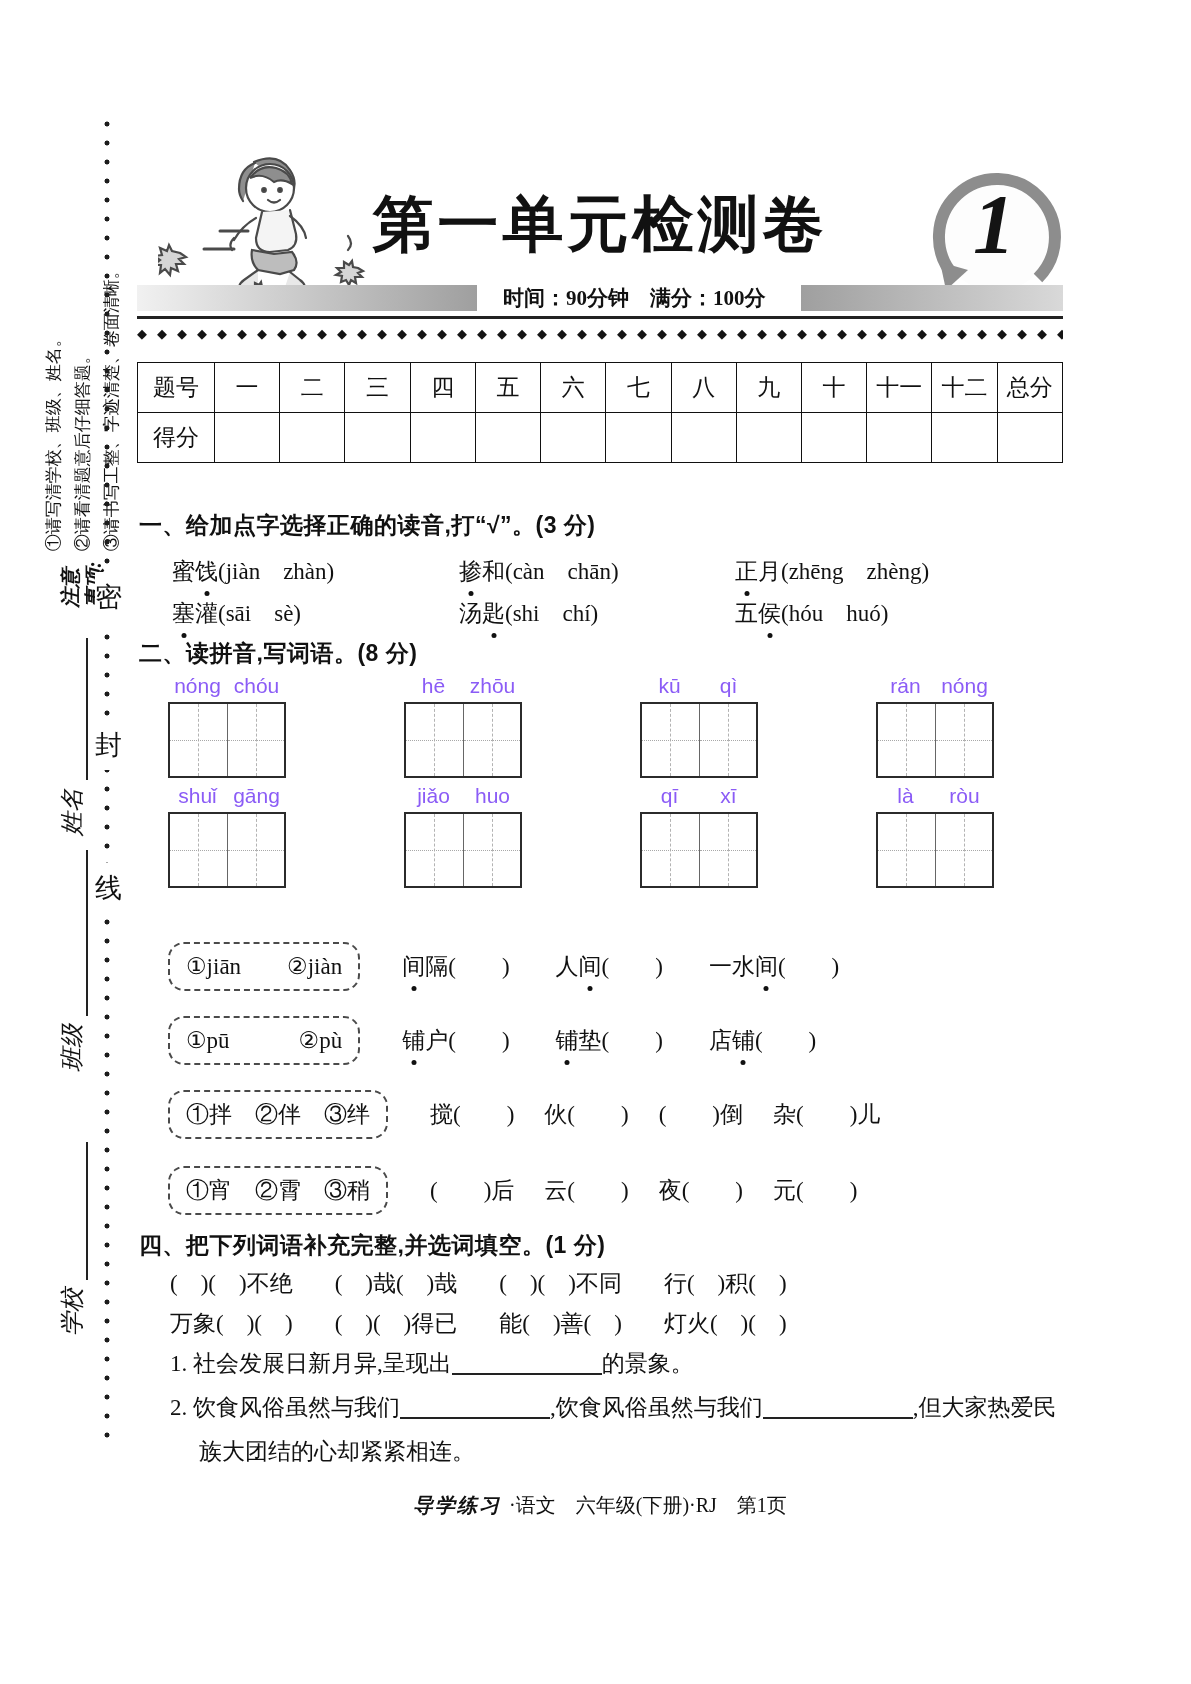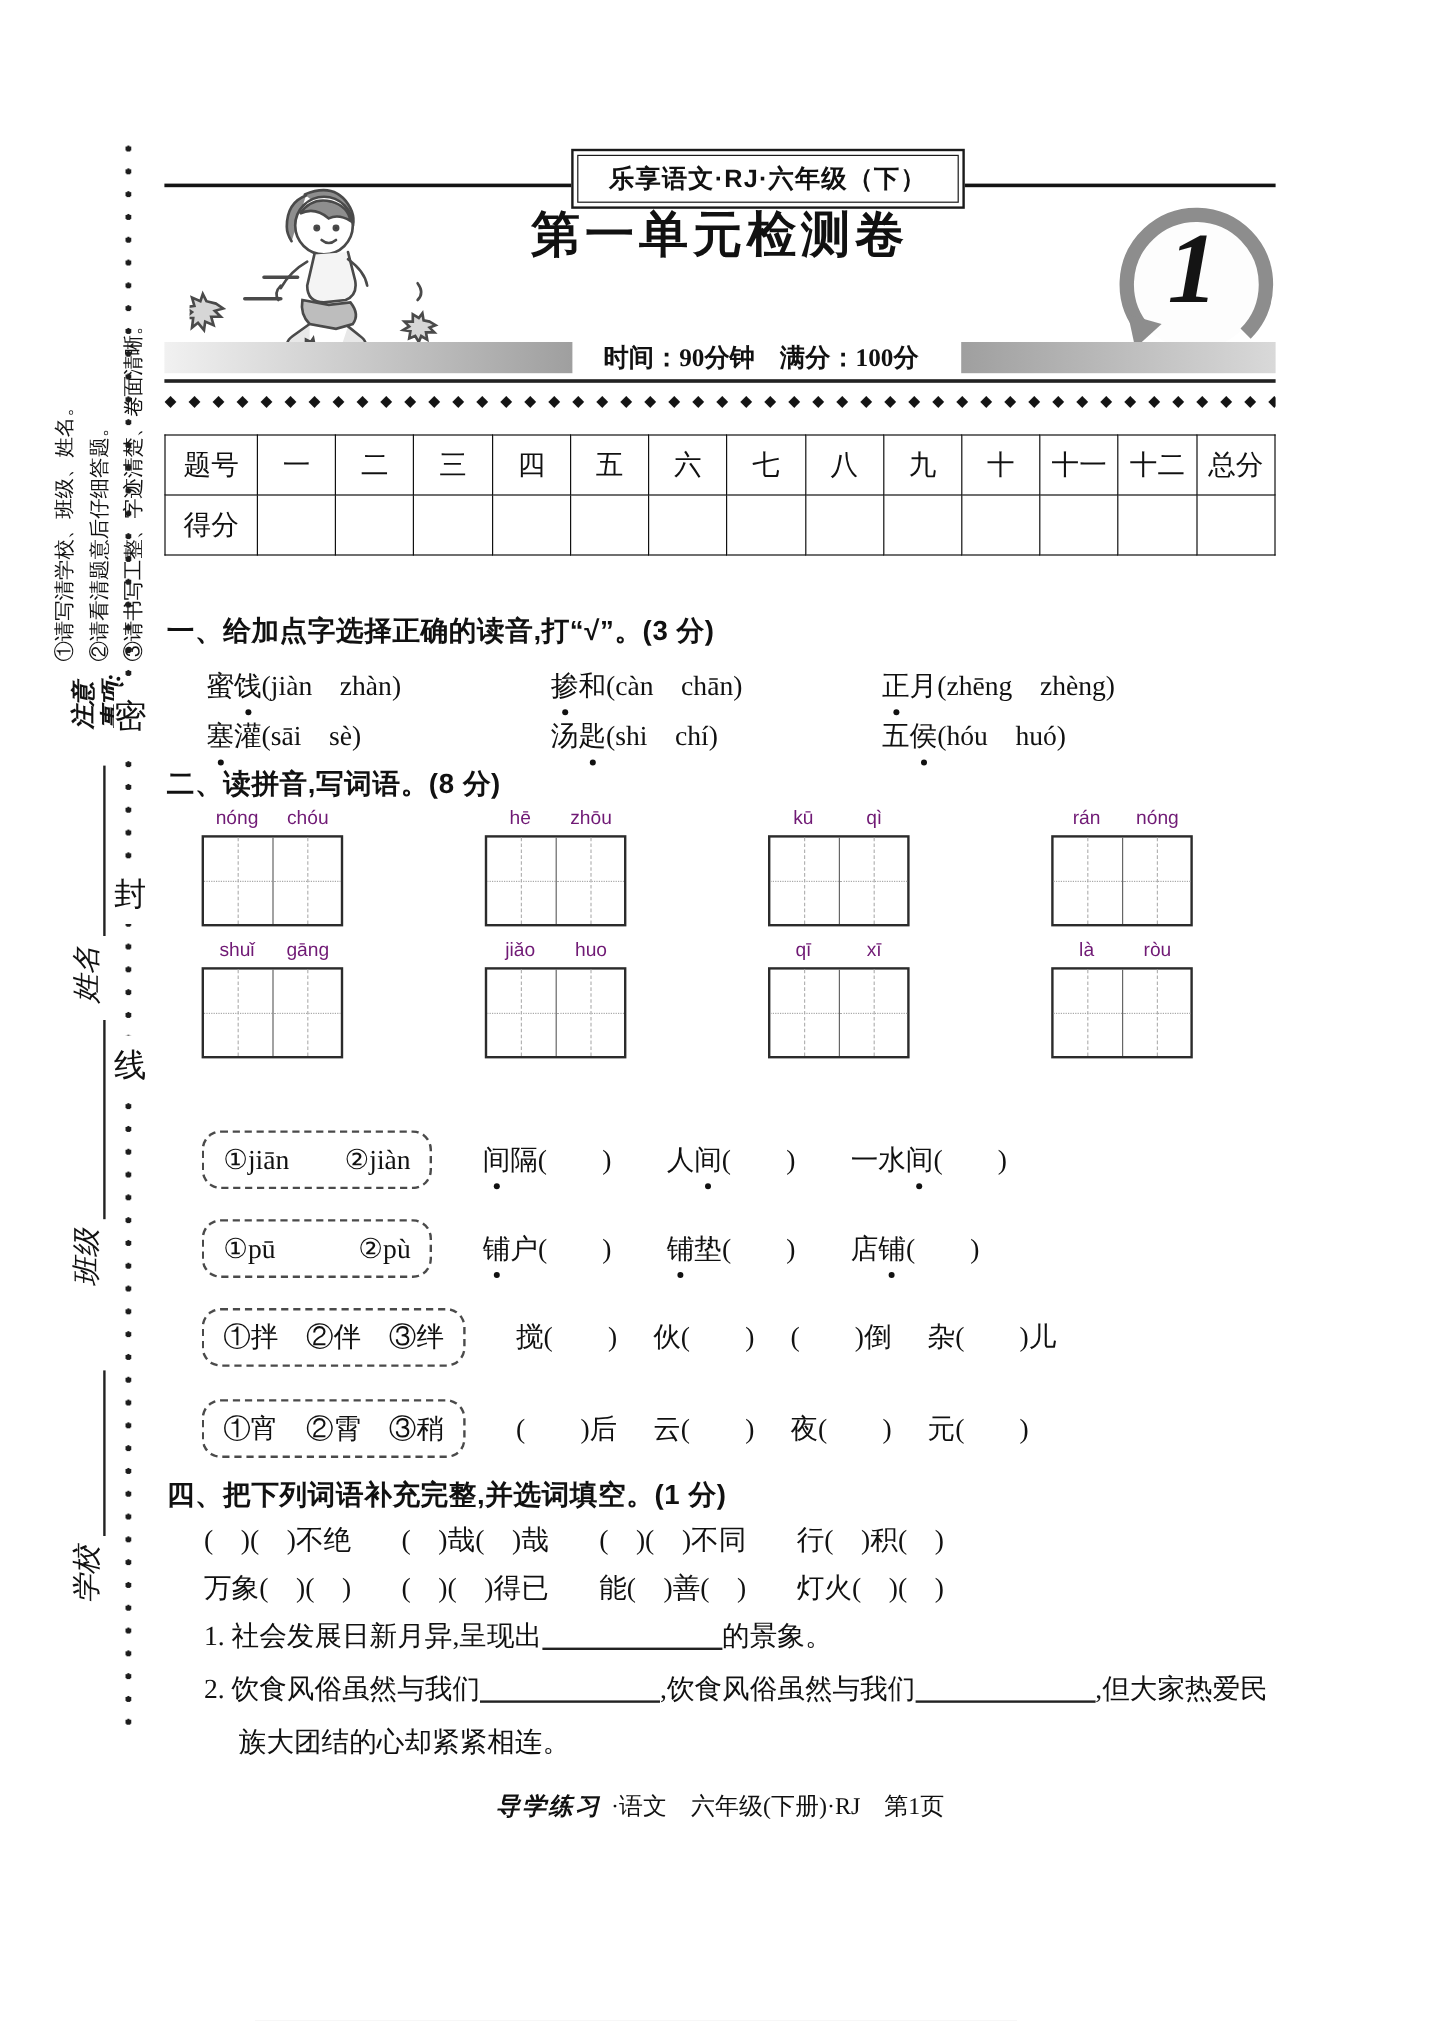--- a/index.html
+++ b/index.html
@@ -22,22 +22,22 @@
   .sb-line{display:inline-block;border-bottom:2px solid #222;height:22px;margin-left:8px;}
 
   
   .header-band{position:absolute;left:137px;top:124px;width:926px;height:58px;
                display:flex;justify-content:center;}
   .header-band::before{content:"";position:absolute;left:0;right:0;top:50%;border-top:3px solid #141414;}
   .edition-outer{position:relative;z-index:1;background:#fff;border:2px solid #1a1a1a;padding:3px;
                  transform:translateX(40px);align-self:flex-start;}
   .edition-inner{border:1px solid #1a1a1a;padding:5px 26px;font-family:"Liberation Sans",sans-serif;
                  font-weight:bold;font-size:21px;letter-spacing:1px;}
-  .main-title{position:absolute;left:137px;top:168px;width:926px;text-align:center;
-              font-family:"Liberation Sans",sans-serif;font-weight:900;font-size:41px;letter-spacing:4px;}
+  .main-title{position:absolute;left:137px;top:184px;width:926px;text-align:center;
+              font-family:"Liberation Sans",sans-serif;font-weight:900;font-size:61px;letter-spacing:4px;}
   .badge{position:absolute;left:916px;top:166px;width:156px;height:142px;}
   .badge-num{position:absolute;left:0;top:10px;width:156px;text-align:center;font-size:84px;
              font-style:italic;font-weight:bold;font-family:"Liberation Serif",serif;color:#141414;}
 
   .timeband{position:absolute;left:137px;top:282px;width:926px;height:32px;
             display:flex;align-items:center;}
   .bar-l{width:340px;height:26px;background:linear-gradient(90deg,#f1f1f1,#9f9f9f);}
   .bar-r{width:262px;height:26px;background:linear-gradient(90deg,#9f9f9f,#d9d9d9);margin-left:auto;}
   .time-text{font-size:21px;font-weight:600;padding:0 26px;white-space:nowrap;}
   .time-rule{position:absolute;left:137px;top:316px;width:926px;border-top:3px solid #222;}
@@ -56,21 +56,21 @@
   .s1row{position:absolute;left:139px;width:926px;display:flex;padding-left:33px;
          box-sizing:border-box;font-size:23px;}
   .s1row .it1{width:287px;} .s1row .it2{width:276px;}
   .dotu{position:relative;display:inline-block;}
   .dotu::after{content:"";position:absolute;left:50%;bottom:-9px;transform:translateX(-50%);
                width:5px;height:5px;border-radius:50%;background:#111;}
 
   .wrow{position:absolute;left:137px;width:926px;display:flex;gap:118px;padding-left:31px;
         box-sizing:border-box;}
   .wgroup{width:118px;}
-  .pyrow{display:flex;font-family:"Liberation Sans",sans-serif;font-size:16px;color:#701a75;
+  .pyrow{display:flex;font-family:"Liberation Sans",sans-serif;font-size:21px;color:#8b5cf6;
          margin-bottom:4px;}
   .pyrow span{width:59px;text-align:center;}
   .wbox{display:flex;border:2.4px solid #2b2b2b;width:118px;height:76px;box-sizing:border-box;}
   .wcell{flex:1;position:relative;}
   .wcell + .wcell{border-left:1.6px solid #666;}
   .wcell::before{content:"";position:absolute;left:50%;top:0;bottom:0;border-left:1px dashed #b3b3b3;}
   .wcell::after{content:"";position:absolute;top:50%;left:0;right:0;border-top:1px dotted #a8a8a8;}
 
   .s3row{position:absolute;left:137px;width:926px;display:flex;align-items:center;gap:42px;
          padding-left:31px;box-sizing:border-box;font-size:23px;}
@@ -114,25 +114,20 @@
   </div>
   <div class="sb-field" style="left:56px;top:1072px;width:228px;">
     <span>班级</span>
     <span class="sb-line" style="width:166px;"></span>
   </div>
   <div class="sb-field" style="left:56px;top:1336px;width:200px;">
     <span>学校</span>
     <span class="sb-line" style="width:138px;"></span>
   </div>
 
-  <div class="header-band">
-    <div class="edition-outer">
-      <div class="edition-inner">乐享语文·RJ·六年级（下）</div>
-    </div>
-  </div>
 
   <svg class="abs" style="left:158px;top:148px;" width="235" height="148" viewBox="0 0 235 148">
     <g stroke="#4a4a4a" stroke-width="2.2" fill="none" stroke-linecap="round">
       <path d="M96,14 q24,-10 36,8 q8,12 2,24" fill="#8e8e8e" stroke="#4a4a4a"></path>
       <path d="M97,15 q-16,6 -16,26 q0,6 4,12" fill="#8e8e8e"></path>
       <circle cx="112" cy="40" r="24" fill="#fff"></circle>
       <path d="M92,30 q10,-14 26,-10 q14,4 16,16 q-10,-6 -18,-2 q-12,-10 -24,-4z" fill="#8e8e8e"></path>
       <circle cx="106" cy="42" r="1.8" fill="#333"></circle>
       <circle cx="122" cy="42" r="1.8" fill="#333"></circle>
       <path d="M110,52 q6,5 12,0"></path>

